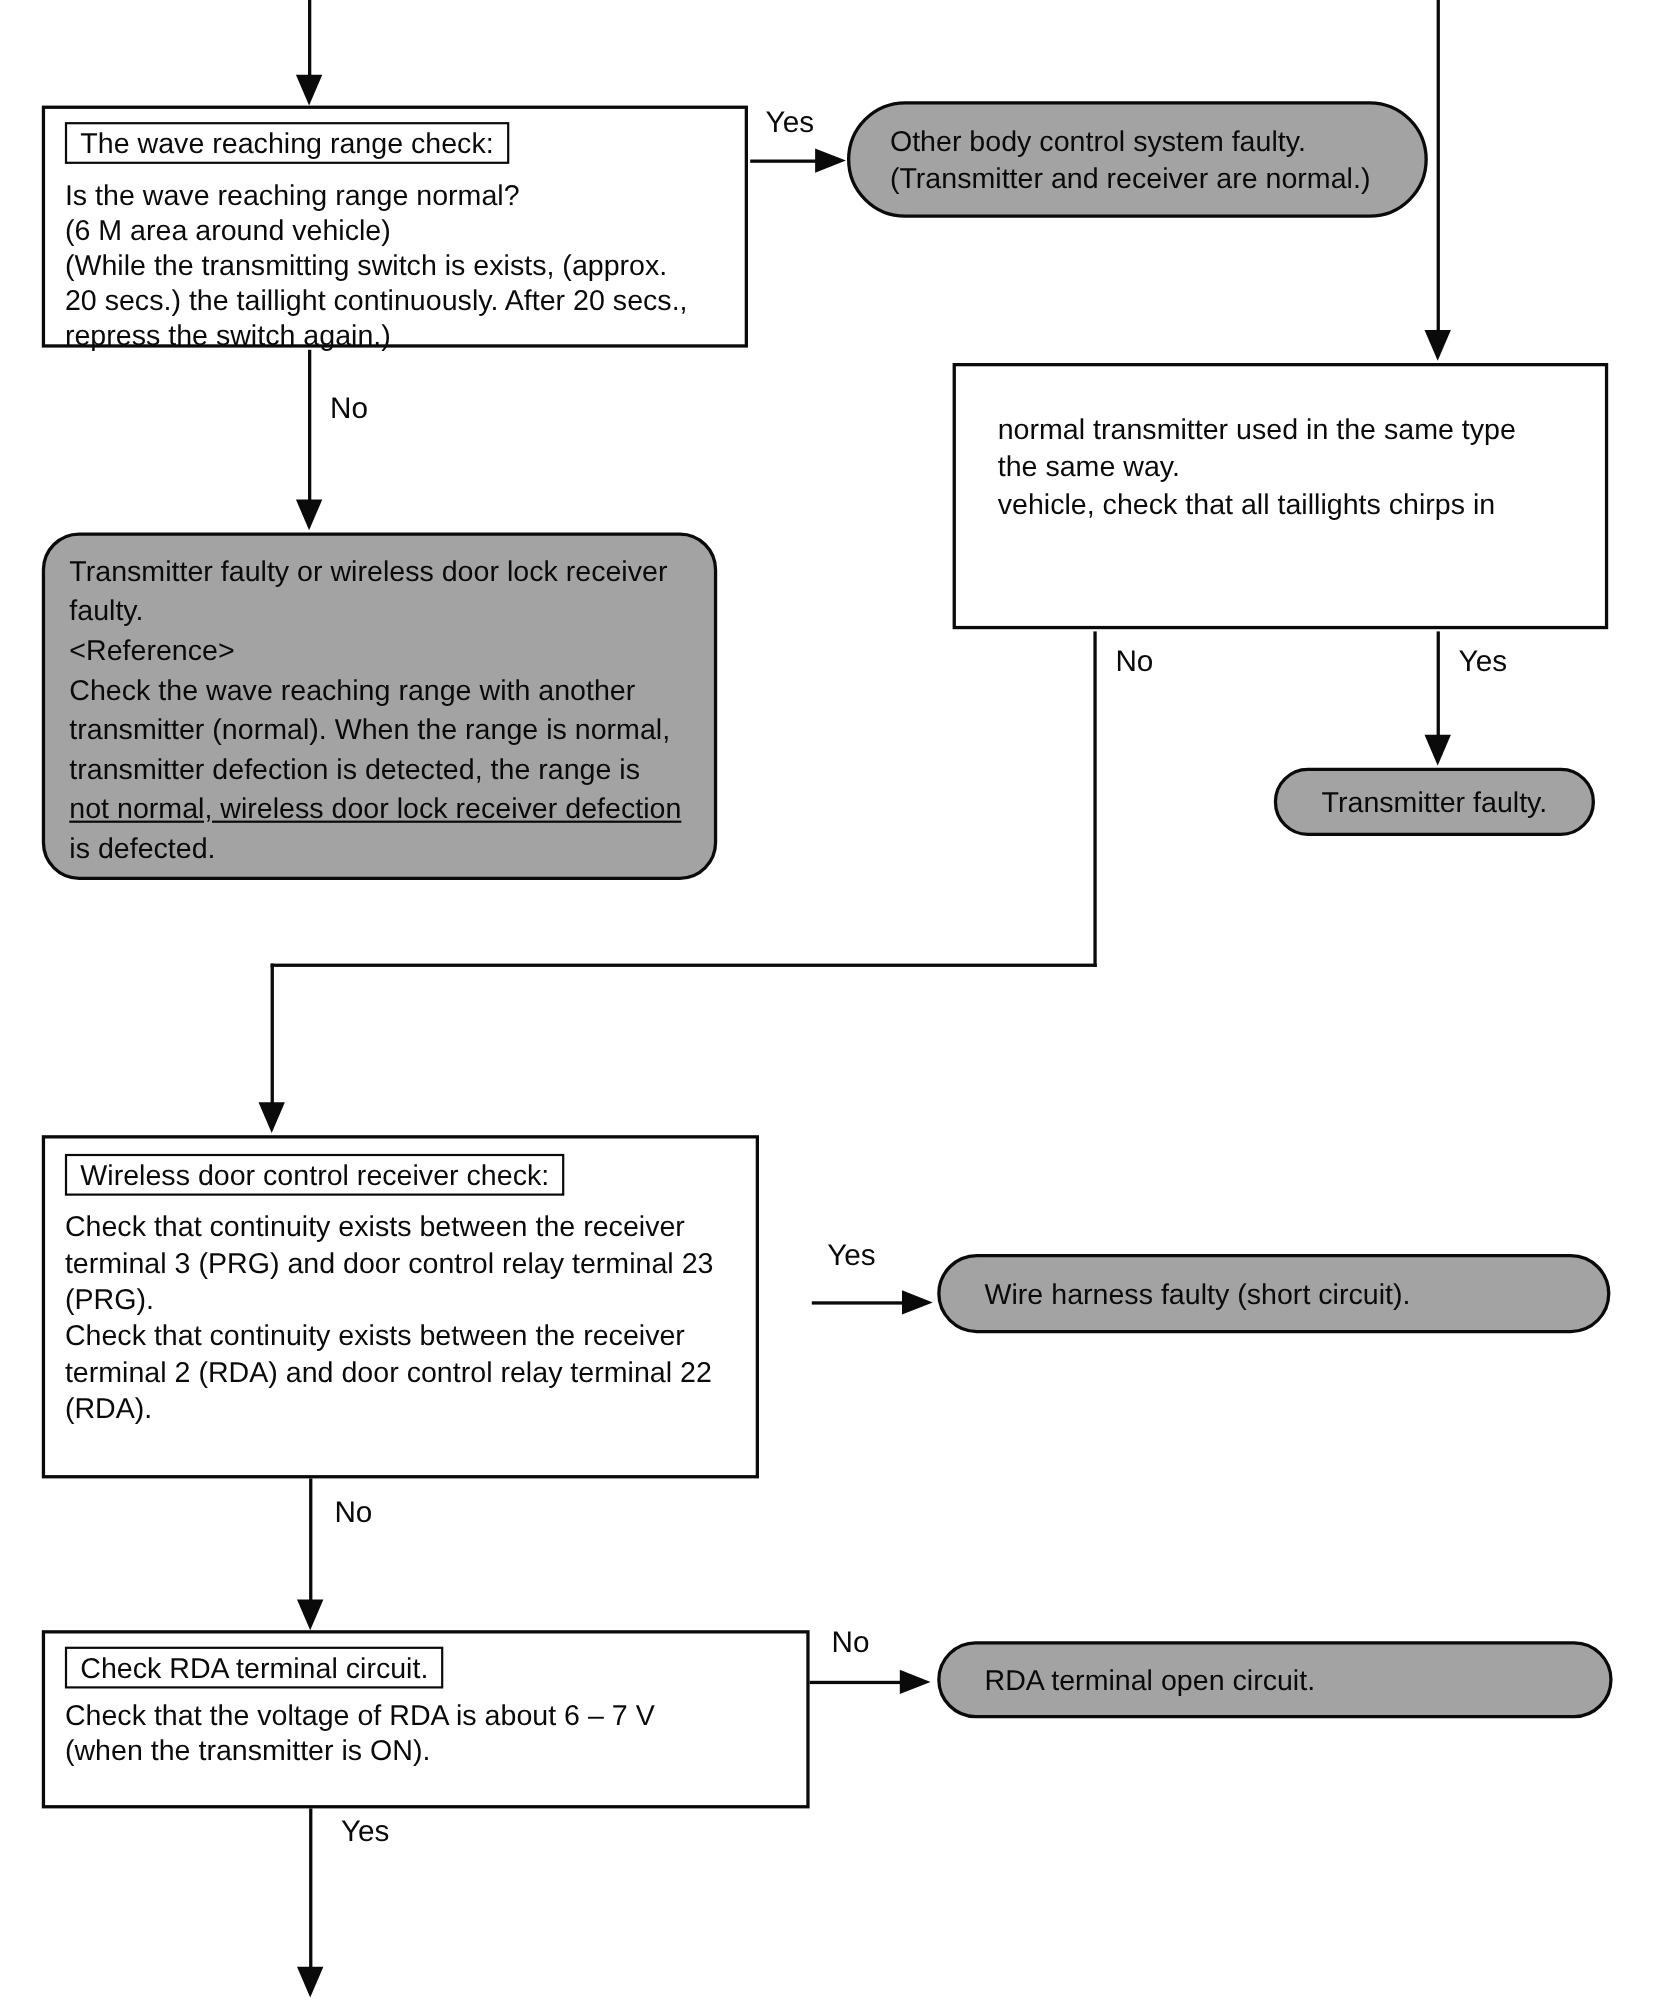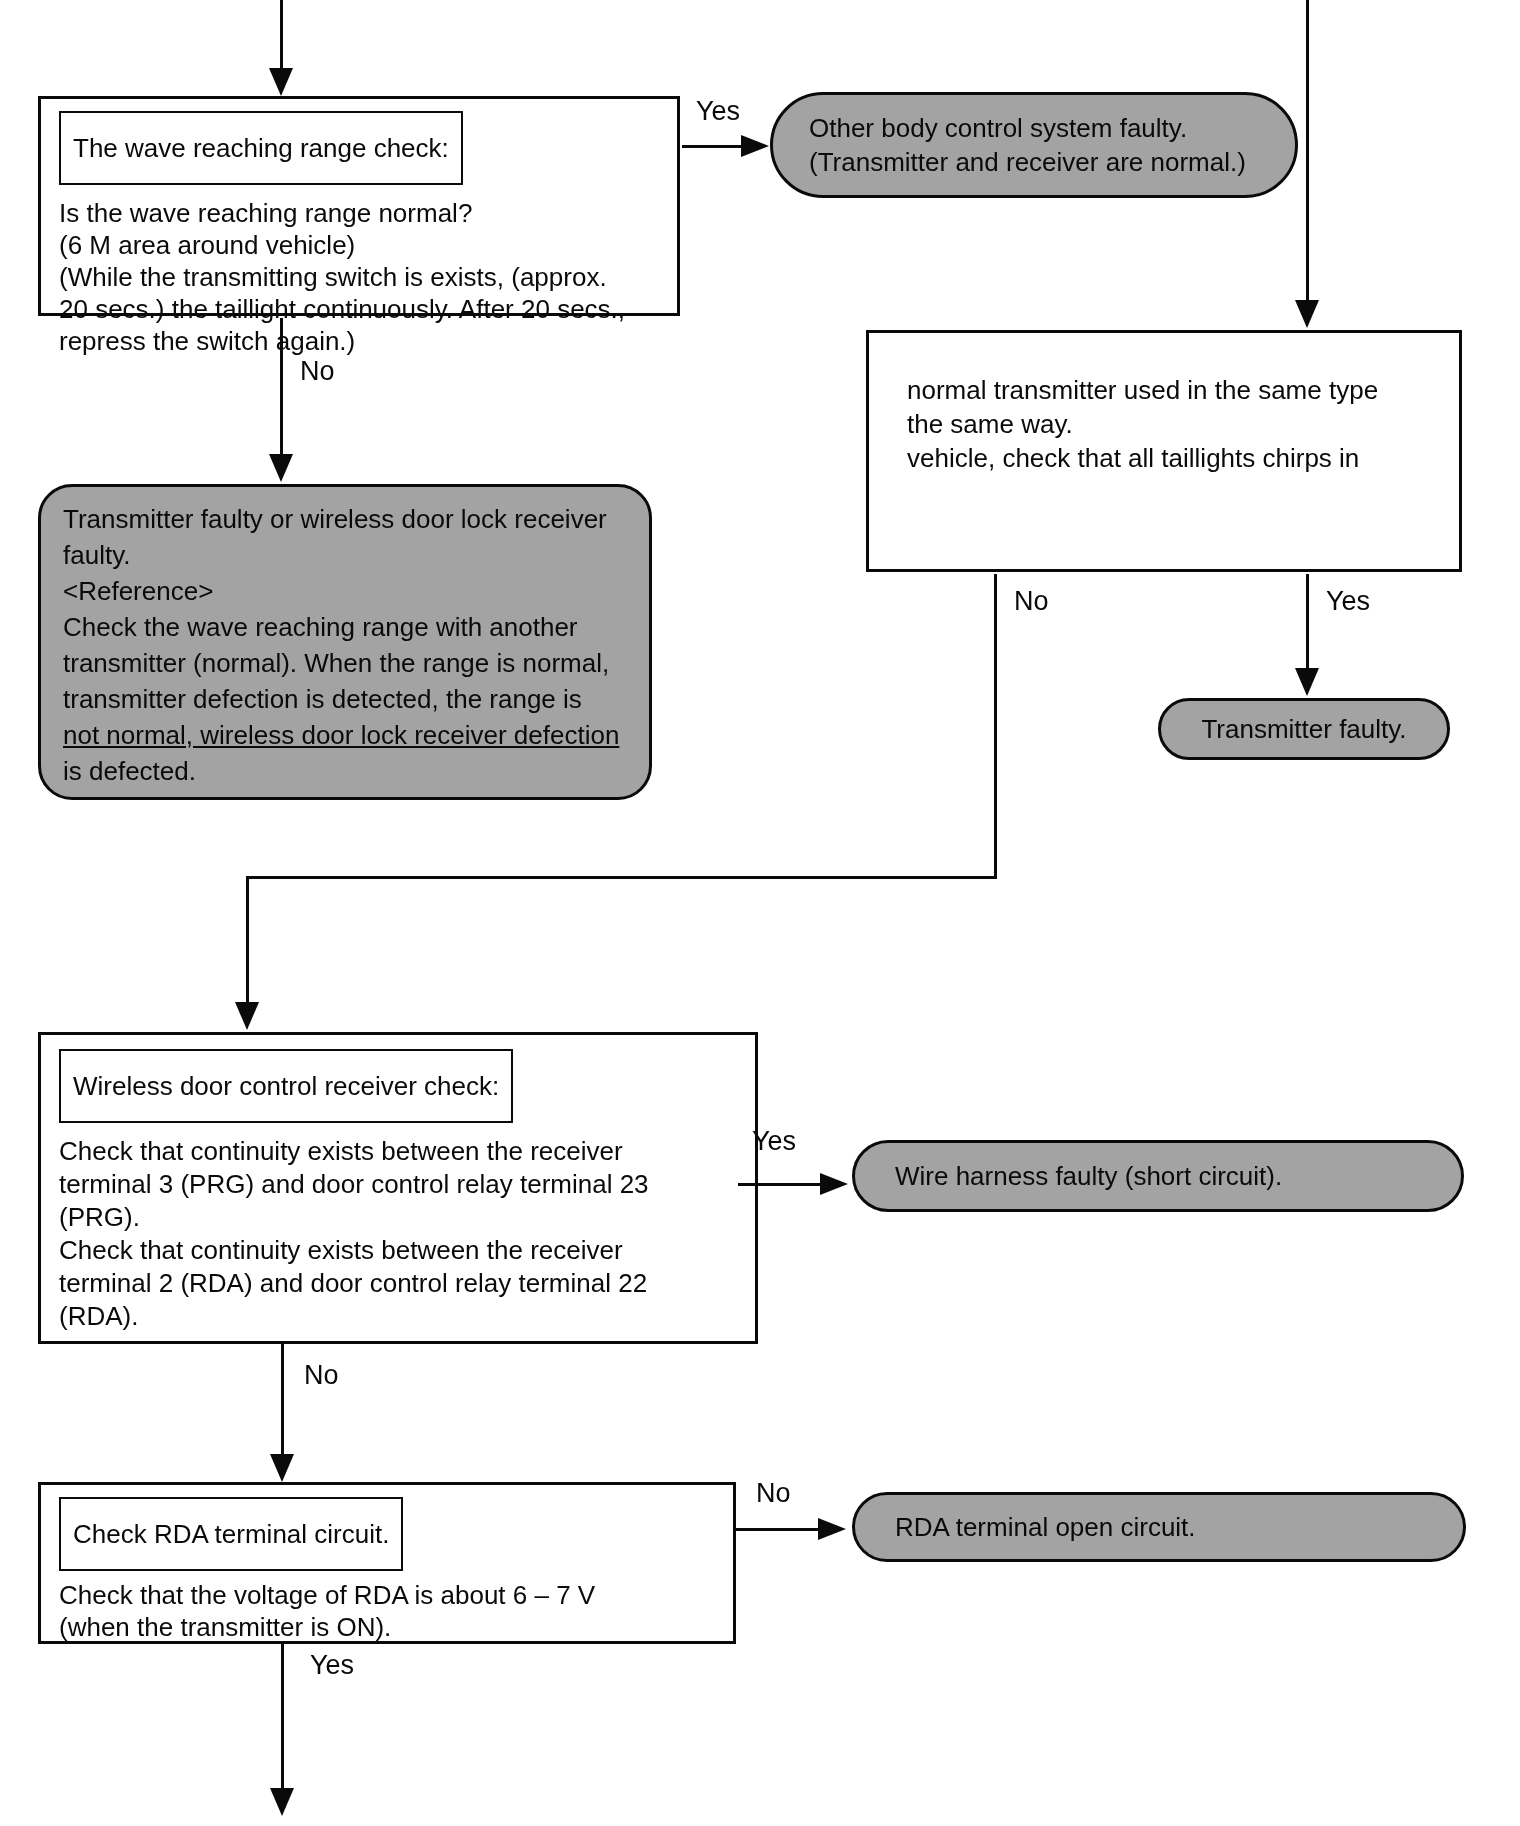--- a/index.html
+++ b/index.html
@@ -12,21 +12,21 @@
   .hline{position:absolute;height:3px;background:#0a0a0a;}
   .arr-down{position:absolute;width:0;height:0;
     border-left:12px solid transparent;border-right:12px solid transparent;
     border-top:28px solid #0a0a0a;}
   .arr-right{position:absolute;width:0;height:0;
     border-top:11px solid transparent;border-bottom:11px solid transparent;
     border-left:28px solid #0a0a0a;}
   .pbox{position:absolute;border:3px solid #0a0a0a;background:#fff;box-sizing:border-box;}
   .tbox{position:absolute;border:3px solid #0a0a0a;background:#a3a3a3;box-sizing:border-box;
     display:flex;flex-direction:column;justify-content:center;}
-  .ptitle{display:inline-block;border:2px solid #0a0a0a;padding:20px 12px;
+  .ptitle{display:inline-block;border:2px solid #0a0a0a;padding:2px 12px;
     font-size:26px;line-height:30px;margin-bottom:12px;}
   .pline{font-size:26px;line-height:32px;white-space:nowrap;}
   .tline{font-size:26px;line-height:34px;white-space:nowrap;}
   .edge-label{position:absolute;font-size:27px;line-height:30px;}
 </style>
 </head>
 <body>
 
 <div id="canvas">
 
@@ -82,21 +82,21 @@
   <div class="arr-down" style="left:235px;top:1002px;"></div>
 
   <div class="edge-label" style="left:1326px;top:586px;">Yes</div>
   <div class="vline" style="left:1306px;top:574px;height:100px;"></div>
   <div class="arr-down" style="left:1295px;top:668px;"></div>
 
   <div class="tbox" style="left:1158px;top:698px;width:292px;height:62px;border-radius:31px;align-items:center;">
     <div class="tline">Transmitter faulty.</div>
   </div>
 
-  <div class="pbox" style="left:38px;top:1032px;width:720px;height:312px;padding:14px 18px;">
+  <div class="pbox" style="left:38px;top:1032px;width:652px;height:312px;padding:14px 18px;">
     <div class="ptitle">Wireless door control receiver check:</div>
     <div class="pline" style="line-height:33px;">Check that continuity exists between the receiver</div>
     <div class="pline" style="line-height:33px;">terminal 3 (PRG) and door control relay terminal 23</div>
     <div class="pline" style="line-height:33px;">(PRG).</div>
     <div class="pline" style="line-height:33px;">Check that continuity exists between the receiver</div>
     <div class="pline" style="line-height:33px;">terminal 2 (RDA) and door control relay terminal 22</div>
     <div class="pline" style="line-height:33px;">(RDA).</div>
   </div>
 
   <div class="edge-label" style="left:752px;top:1126px;">Yes</div>

